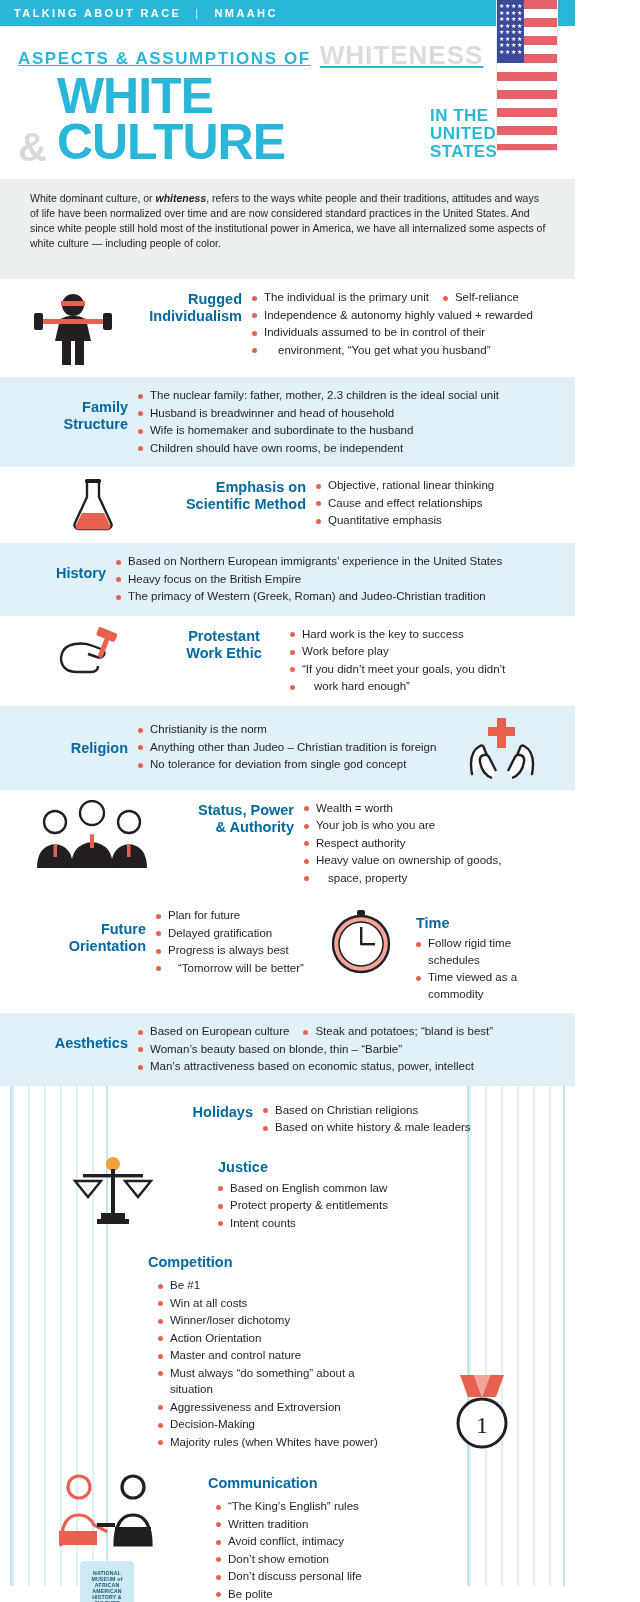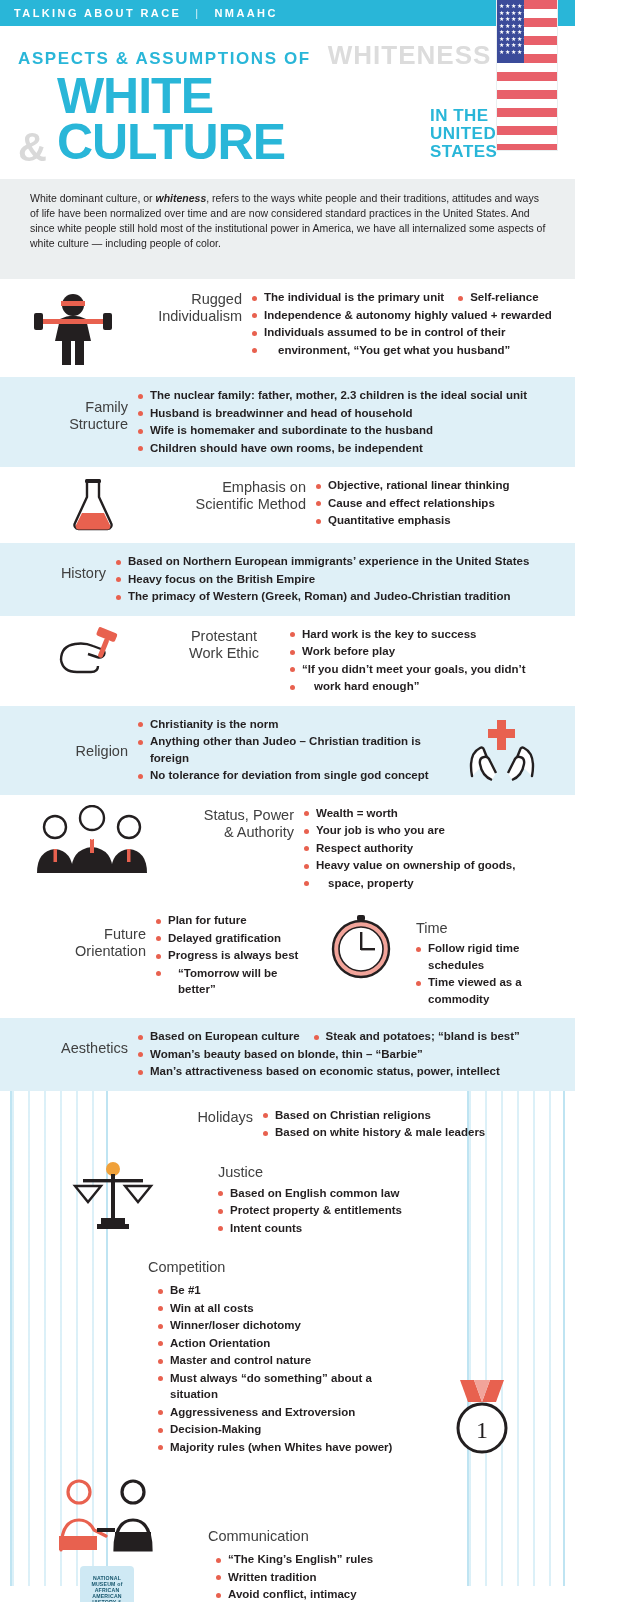--- a/index.html
+++ b/index.html
@@ -71,22 +71,23 @@
     min-height:120px;
     box-sizing:border-box;
   }
   .h-line1{
     font-size:17px;
     letter-spacing:1.6px;
     font-weight:bold;
     color:#29b6d8;
     display:flex;
     align-items:baseline;
-    gap:17px;
+    gap:9px;
     white-space:nowrap;
+    text-decoration:underline;
   }
   .h-line1 .white-word{
     color:#dcdcdc;
     font-size:26px;
     letter-spacing:1px;
   }
   .h-line2{
     display:flex;
     align-items:flex-end;
     gap:10px;
@@ -139,41 +140,40 @@
   }
   .row.center{align-items:center;}
   .icon-cell{
     width:110px;
     flex:0 0 110px;
     display:flex;
     justify-content:center;
     align-items:center;
   }
   .label{
-    color:#404040;
-    font-weight:normal;
+    color:#0369a1;
+    font-weight:bold;
     font-size:14.5px;
     line-height:17px;
     text-align:right;
     flex:0 0 auto;
     padding-top:2px;
   }
   .label.left{text-align:left;}
   ul.bullets{
     margin:0;
     padding:0;
     list-style:none;
     font-size:11.5px;
     line-height:16.5px;
   }
   ul.bullets li{
     position:relative;
     padding-left:12px;
     margin:0 0 1px 0;
-    font-weight:bold;
   }
   ul.bullets li:before{
     content:"";
     position:absolute;
     left:0;top:6.5px;
     width:5px;height:5px;
     border-radius:50%;
     background:#e8614f;
   }
   
@@ -569,21 +569,21 @@
           <path d="M62 74 q0 -30 18 -30 q18 0 18 30 z" fill="none" stroke="#231f20" stroke-width="3.2"></path>
           <rect x="62" y="56" width="36" height="18" fill="#231f20"></rect>
           <rect x="44" y="52" width="18" height="4" fill="#231f20"></rect>
         </svg>
         <div class="footer-logo" style="margin-top:12px;">
           <div class="sm-logo">NATIONAL MUSEUM of AFRICAN AMERICAN HISTORY &amp; CULTURE</div>
           <div class="sm-caption">Smithsonian</div>
         </div>
       </div>
       <div style="flex:1;padding-top:2px;">
-        <div class="label left" style="margin-bottom:6px;margin-top:48px;">
+        <div class="label left" style="margin-bottom:6px;">
           <span>Communication</span>
         </div>
         <ul class="bullets" style="padding-left:8px;">
           <li>“The King’s English” rules</li>
           <li>Written tradition</li>
           <li>Avoid conflict, intimacy</li>
           <li>Don’t show emotion</li>
           <li>Don’t discuss personal life</li>
           <li>Be polite</li>
         </ul>

